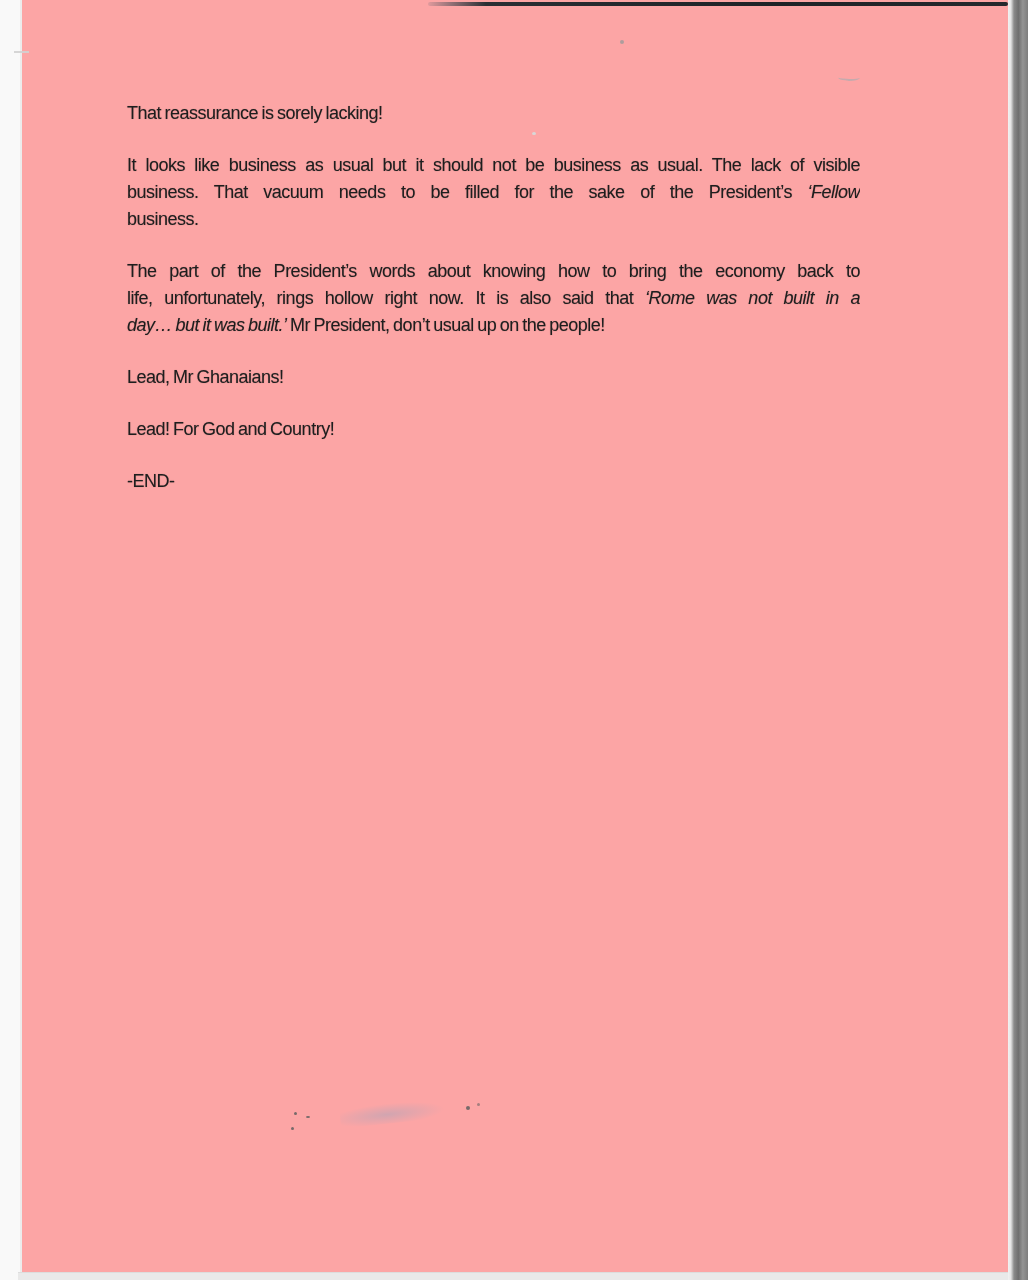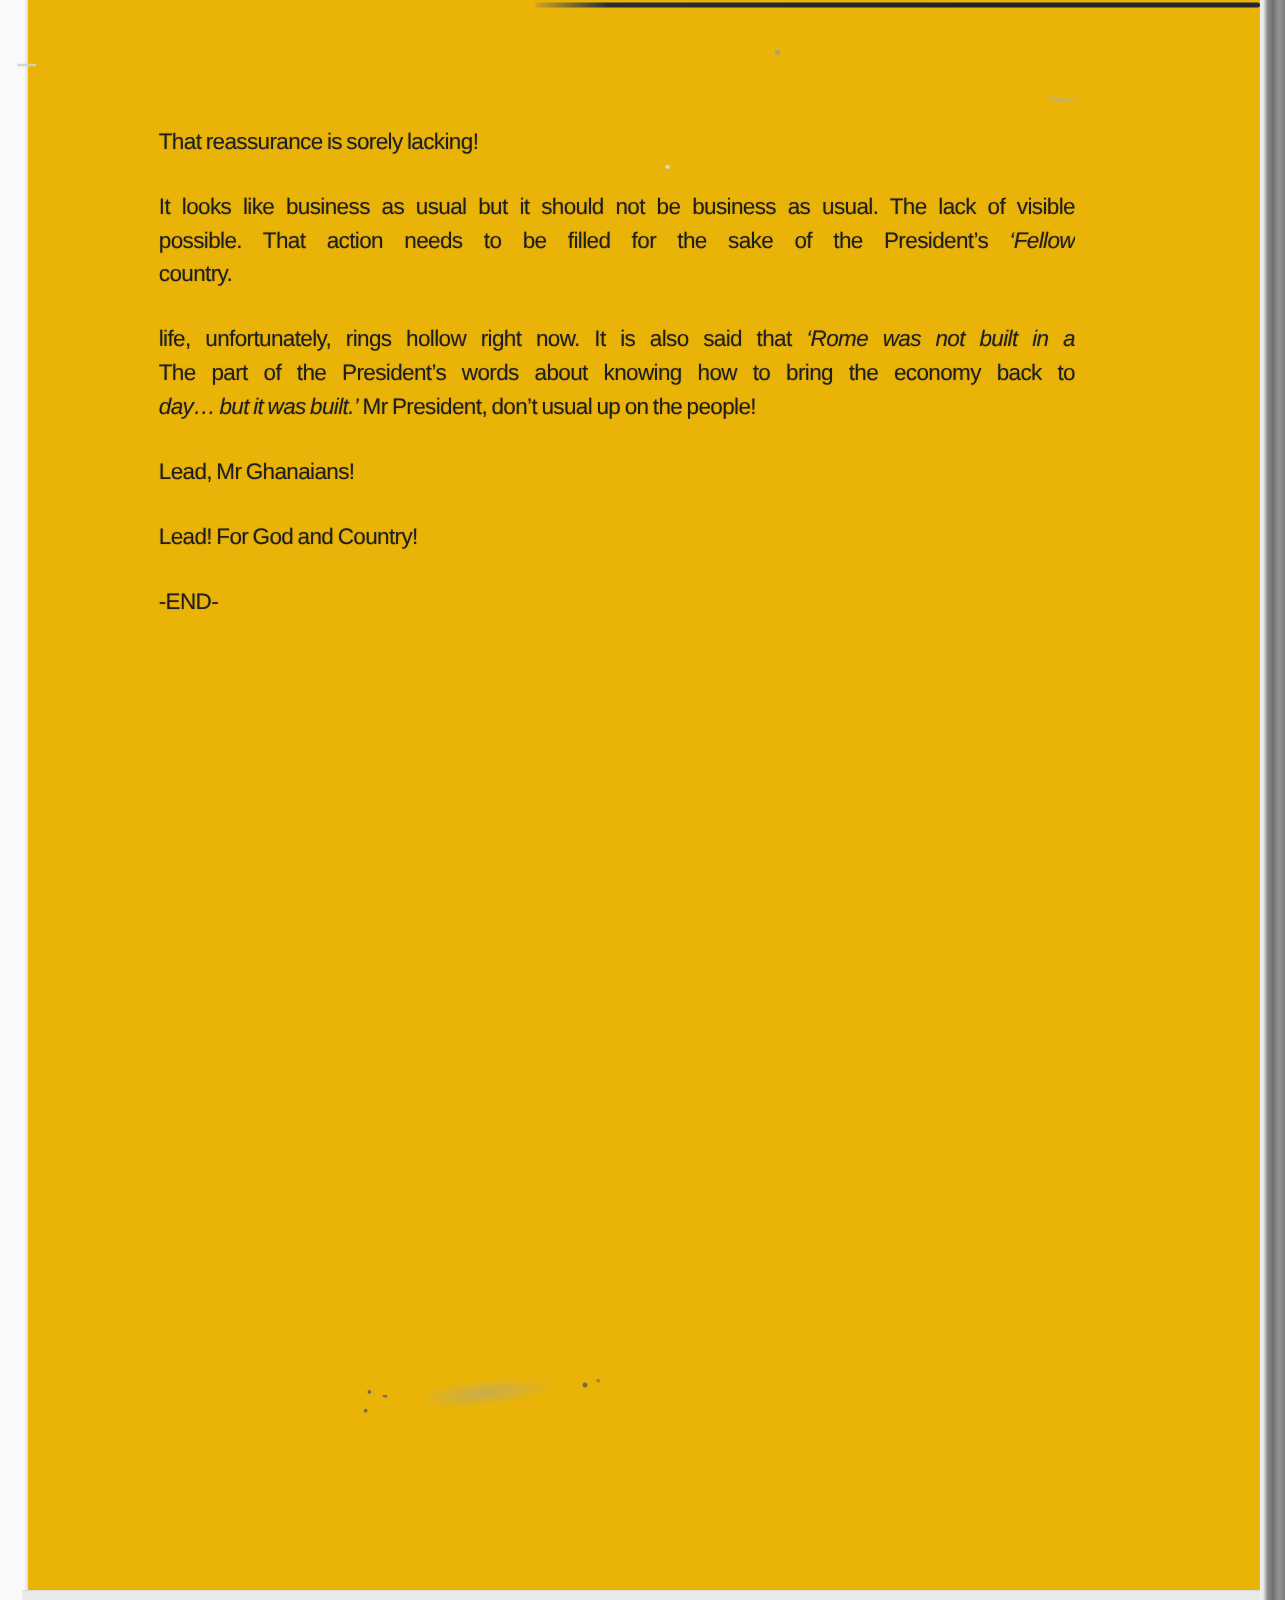--- a/index.html
+++ b/index.html
@@ -6,21 +6,21 @@
   html, body { width: 1028px; height: 1280px; }
   body {
     position: relative;
     background: #ffffff;
     font-family: "Liberation Sans", sans-serif;
     overflow: hidden;
   }
   .scan {
     position: absolute;
     inset: 0;
-    background: #eab308;
+    background: #fca5a5;
     padding-left: 39px;
   }
   
   .left-edge {
     position: absolute;
     left: 0; top: 0;
     width: 22px; height: 100%;
     background: #f9f9f9;
     border-right: 2px solid #ececec;
   }
@@ -114,26 +114,26 @@
   <div class="top-line"></div>
   <div class="right-strip"></div>
   <div class="bottom-strip"></div>
 
   <div class="doc" id="doc">
       <div class="para">
         <div class="line"><span>That reassurance is sorely lacking!</span></div>
       </div>
       <div class="para">
         <div class="line just"><span>It looks like business as usual but it should not be business as usual. The lack of visible</span></div>
-        <div class="line just"><span>possible. That action needs to be filled for the sake of the President’s </span><em>‘Fellow</em></div>
-        <div class="line"><span>country.</span></div>
+        <div class="line just"><span>business. That vacuum needs to be filled for the sake of the President’s </span><em>‘Fellow</em></div>
+        <div class="line"><span>business.</span></div>
       </div>
       <div class="para">
+        <div class="line just"><span>The part of the President’s words about knowing how to bring the economy back to</span></div>
         <div class="line just"><span>life, unfortunately, rings hollow right now. It is also said that </span><em>‘Rome was not built in a</em></div>
-        <div class="line just"><span>The part of the President’s words about knowing how to bring the economy back to</span></div>
         <div class="line"><em>day… but it was built.’</em><span> Mr President, don’t usual up on the people!</span></div>
       </div>
       <div class="para">
         <div class="line"><span>Lead, Mr Ghanaians!</span></div>
       </div>
       <div class="para">
         <div class="line"><span>Lead! For God and Country!</span></div>
       </div>
       <div class="para">
         <div class="line"><span>-END-</span></div>

